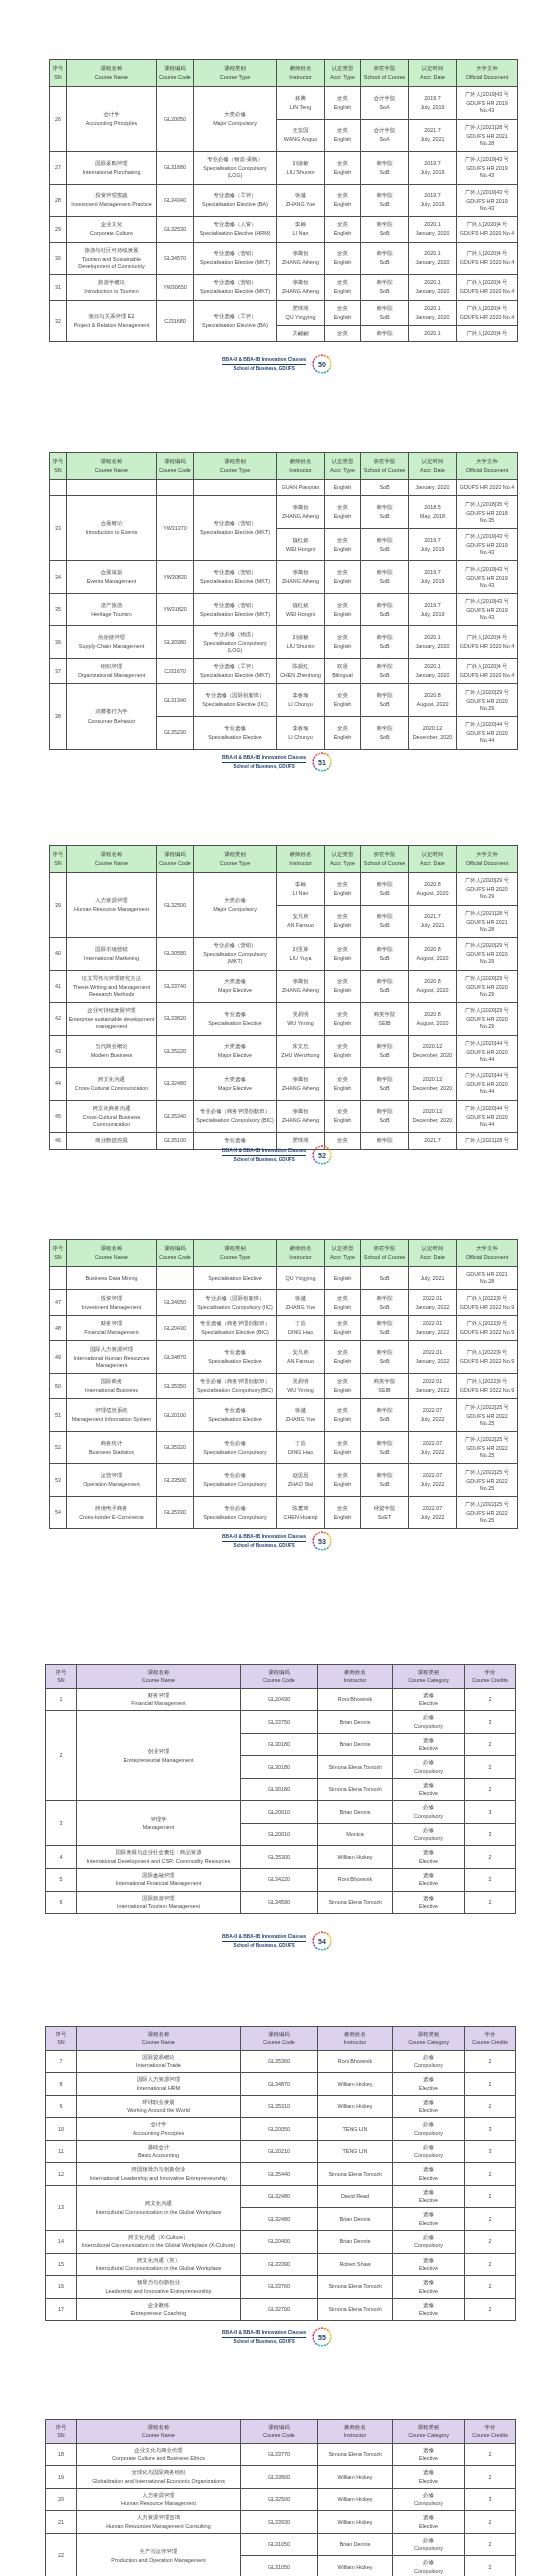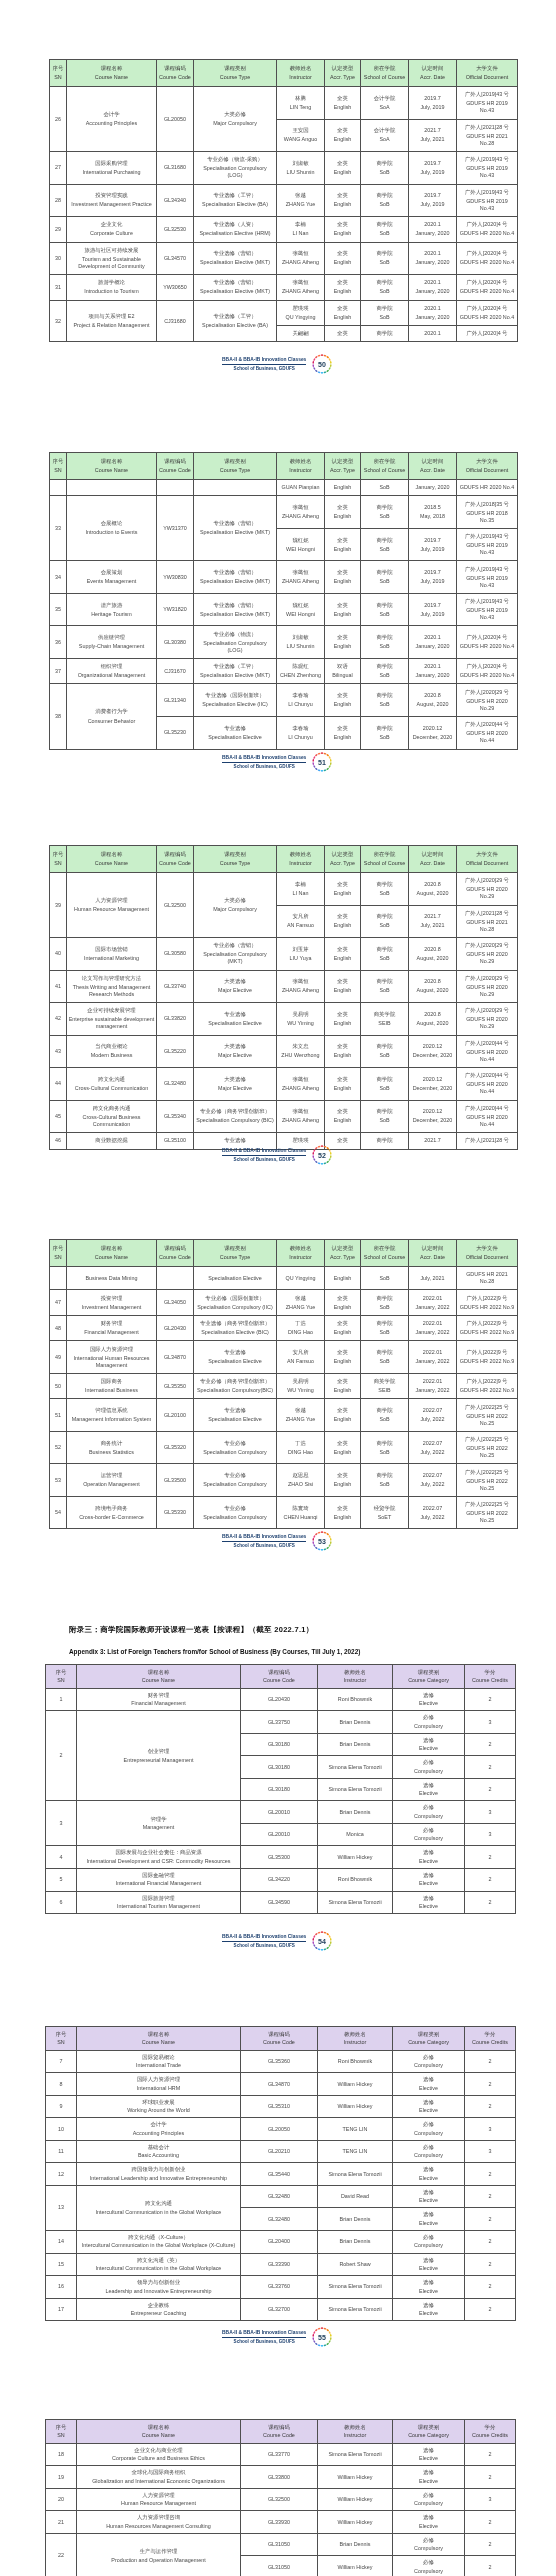--- a/index.html
+++ b/index.html
@@ -1590,24 +1590,20 @@
           <ellipse cx="6.258268198792464" cy="25.952019020337815" rx="2.6" ry="1.5" transform="rotate(260 6.258268198792464 25.952019020337815)" fill="#ab47bc"></ellipse>
           <ellipse cx="6.258268198792461" cy="20.04798097966219" rx="2.6" ry="1.5" transform="rotate(280 6.258268198792461 20.04798097966219)" fill="#d81b60"></ellipse>
           <ellipse cx="8.277568135664543" cy="14.499999999999998" rx="2.6" ry="1.5" transform="rotate(300 8.277568135664543 14.499999999999998)" fill="#ec407a"></ellipse>
           <ellipse cx="12.072610635328829" cy="9.977244466977375" rx="2.6" ry="1.5" transform="rotate(320 12.072610635328829 9.977244466977375)" fill="#ef5350"></ellipse>
           <ellipse cx="17.18565756346362" cy="7.02522544663956" rx="2.6" ry="1.5" transform="rotate(340 17.18565756346362 7.02522544663956)" fill="#ff7043"></ellipse>
           <text x="23" y="28" text-anchor="middle" font-size="13.5" font-weight="bold" fill="#23425f">53</text>
         </svg>
       </div>
     </div>
 
-  <div class="app-title" style="top:1625px">
-    <div class="title-zh">附录三：商学院国际教师开设课程一览表【按课程】（截至 2022.7.1）</div>
-    <div class="title-en">Appendix 3: List of Foreign Teachers from/for School of Business (By Courses, Till July 1, 2022)</div>
-  </div>
 
   <section class="ptable-wrap" id="purple-0" style="top:1664px">
       <table class="doc-table">
         <colgroup>
           <col style="width: 31px;">
           <col style="width: 164px;">
           <col style="width: 77px;">
           <col style="width: 75px;">
           <col style="width: 72px;">
           <col style="width: 51px;">

